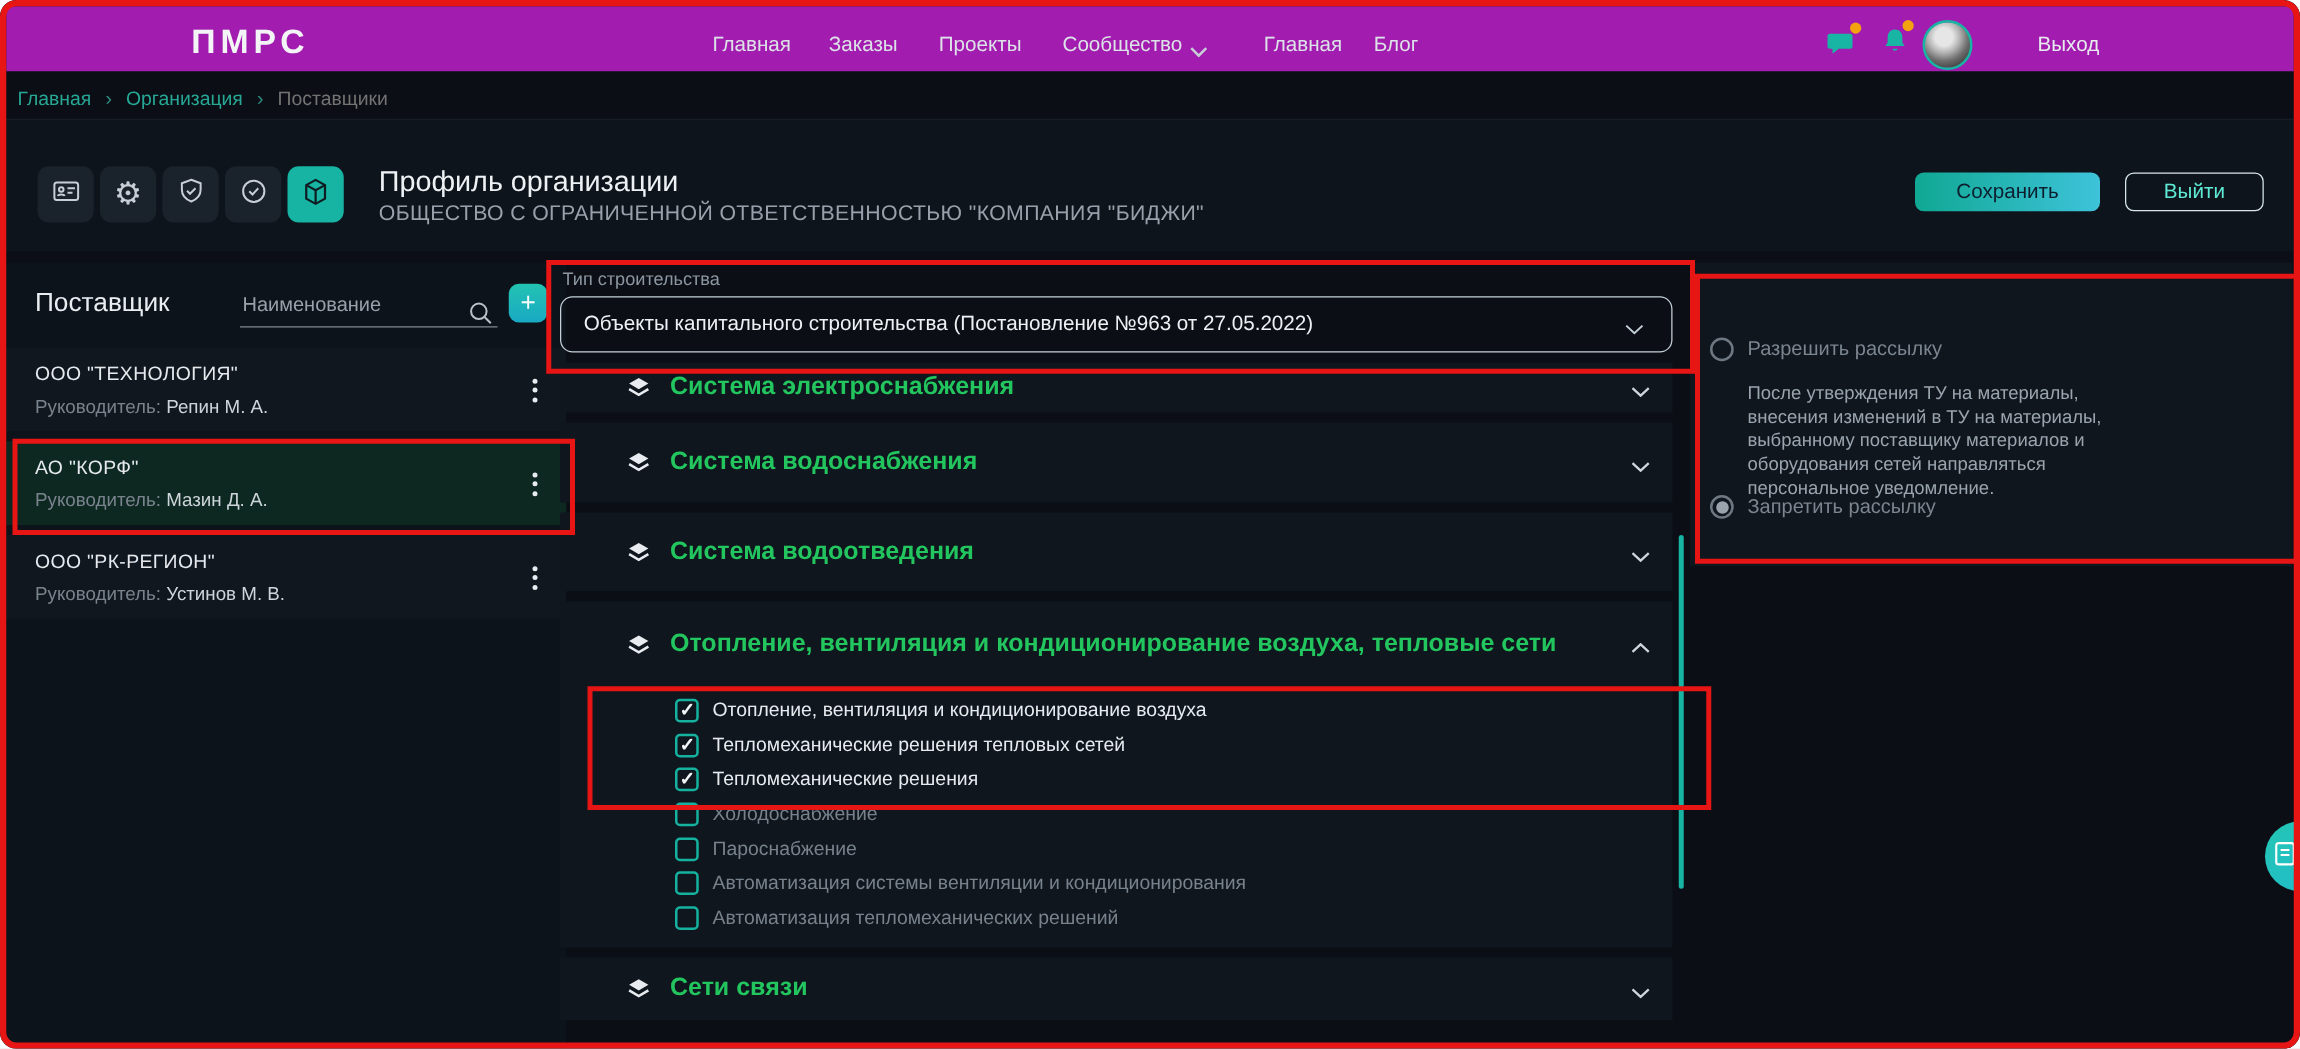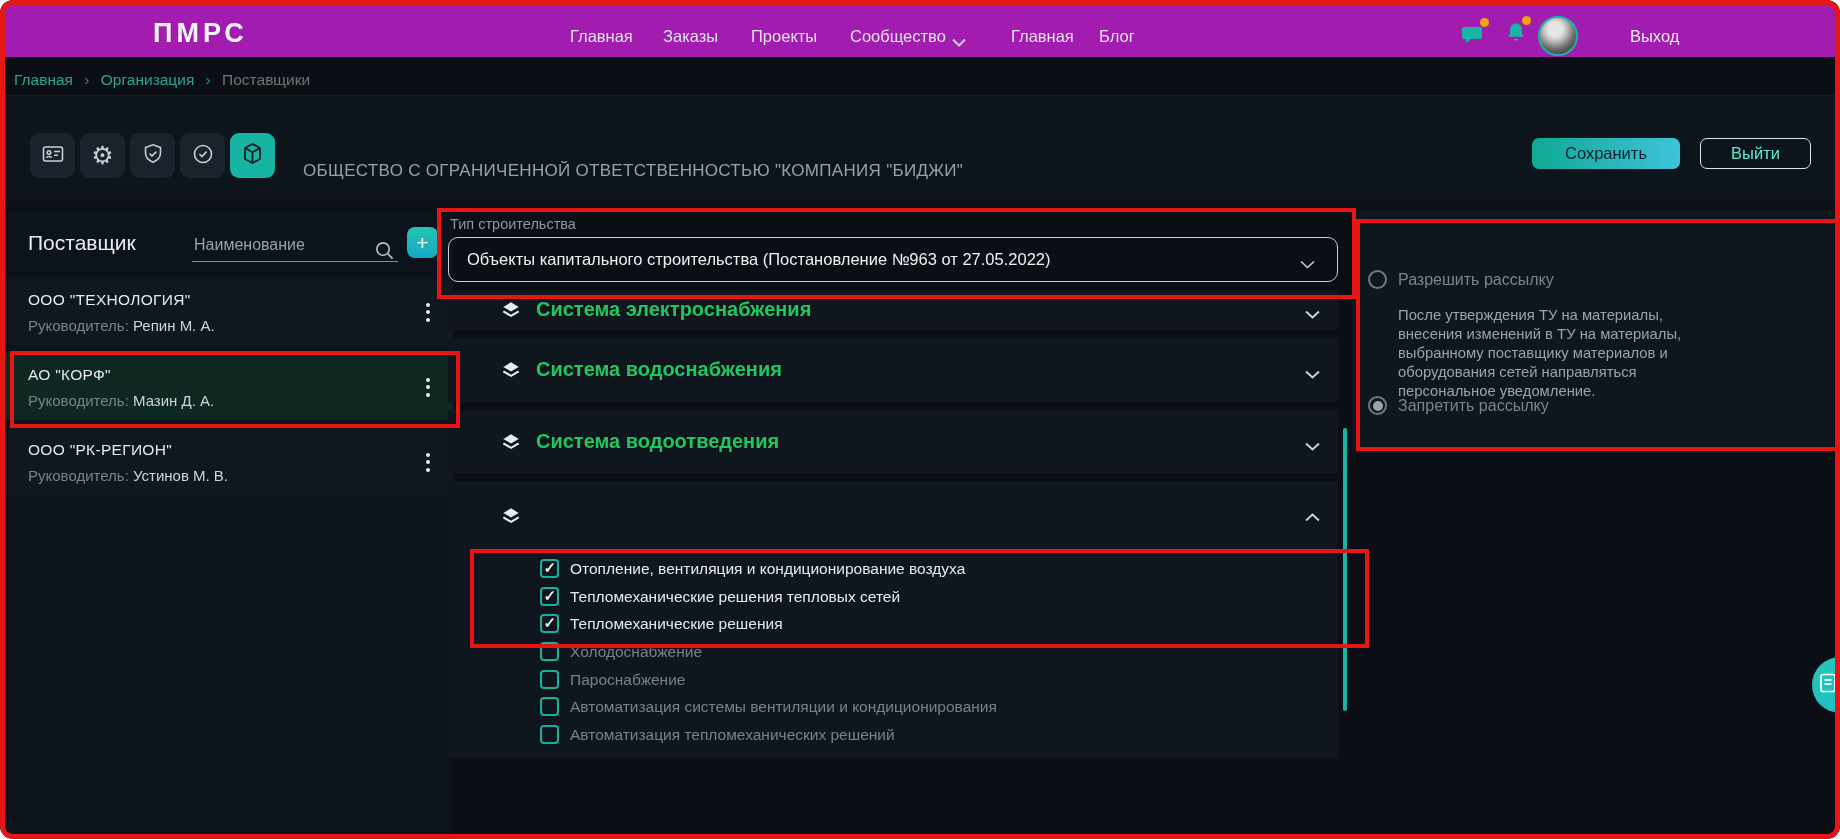--- a/index.html
+++ b/index.html
@@ -154,20 +154,21 @@
         </svg></span>
     </div>
     <div class="tabbtn active" style="left:225px">
       <span>
         <svg width="25" height="25" viewBox="0 0 24 24" fill="none" stroke="#0d1d22" stroke-width="1.7">
           <path d="M12 2.8l7.2 4v10.4l-7.2 4-7.2-4V6.8z"></path>
             <path d="M4.8 6.8l7.2 4 7.2-4"></path>
             <line x1="12" y1="10.8" x2="12" y2="21.2"></line>
         </svg></span>
     </div>
+    <div class="h-title">Профиль организации</div>
     <div class="h-sub">ОБЩЕСТВО С ОГРАНИЧЕННОЙ ОТВЕТСТВЕННОСТЬЮ "КОМПАНИЯ "БИДЖИ"</div>
     <button class="btn-save">Сохранить</button>
     <button class="btn-exit">Выйти</button>
   </div>
 
   <div class="sidebar">
     <div class="sb-title">Поставщик</div>
     <input class="sb-search" placeholder="Наименование" style="">
     <span class="abs" style="left:369px;top:30px">
       <svg width="21" height="21" viewBox="0 0 22 22" fill="none" stroke="#b9c1c9" stroke-width="1.7">
@@ -255,20 +256,21 @@
         </svg></span>
   </div>
 
   <div class="card" style="top:481px;height:277px">
     <div class="abs" style="left:0;right:0;top:0;height:70px;cursor:pointer">
       <span class="card-ic" style="top:24px">
         <svg width="22" height="22" viewBox="0 0 24 24">
             <path d="M12 3.6l8.4 5-8.4 5-8.4-5z" fill="#e8ecf0"></path>
             <path d="M3.6 13.4l8.4 5 8.4-5" fill="none" stroke="#e8ecf0" stroke-width="2.2"></path>
           </svg></span>
+      <span class="card-ttl" style="top:23px">Отопление, вентиляция и кондиционирование воздуха, тепловые сети</span>
       <span class="card-chev" style="top:28px;transform:rotate(180deg)">
         <svg class="chev" viewBox="0 0 15 9">
             <polyline points="1,1.5 7.5,7.5 14,1.5" fill="none" stroke="#cfd6dd" stroke-width="1.8"></polyline>
           </svg></span>
     </div>
 
     <div class="cb-row" style="top:77px">
       <span class="cb checked"></span>
       <span class="cb-lab on">Отопление, вентиляция и кондиционирование воздуха</span>
     </div>
@@ -291,20 +293,32 @@
     <div class="cb-row" style="top:215px">
       <span class="cb"></span>
       <span class="cb-lab off">Автоматизация системы вентиляции и кондиционирования</span>
     </div>
     <div class="cb-row" style="top:243px">
       <span class="cb"></span>
       <span class="cb-lab off">Автоматизация тепломеханических решений</span>
     </div>
   </div>
 
+  <div class="card" style="top:766px;height:50px">
+    <span class="card-ic" style="top:14px">
+      <svg width="22" height="22" viewBox="0 0 24 24">
+          <path d="M12 3.6l8.4 5-8.4 5-8.4-5z" fill="#e8ecf0"></path>
+          <path d="M3.6 13.4l8.4 5 8.4-5" fill="none" stroke="#e8ecf0" stroke-width="2.2"></path>
+        </svg></span>
+    <span class="card-ttl" style="top:13px">Сети связи</span>
+    <span class="card-chev" style="top:20px">
+      <svg class="chev" viewBox="0 0 15 9">
+          <polyline points="1,1.5 7.5,7.5 14,1.5" fill="none" stroke="#cfd6dd" stroke-width="1.8"></polyline>
+        </svg></span>
+  </div>
 
   <div class="vscroll"></div>
 
   <div class="rpanel">
     <span class="radio" style="top:60px"></span>
     <span class="radio-lab" style="top:61px">Разрешить рассылку</span>
     <div class="rp-desc">После утверждения ТУ на материалы, внесения изменений в ТУ на материалы, выбранному поставщику материалов и оборудования сетей направляться персональное уведомление.</div>
     <span class="radio on" style="top:186px"></span>
     <span class="radio-lab" style="top:187px">Запретить рассылку</span>
   </div>

